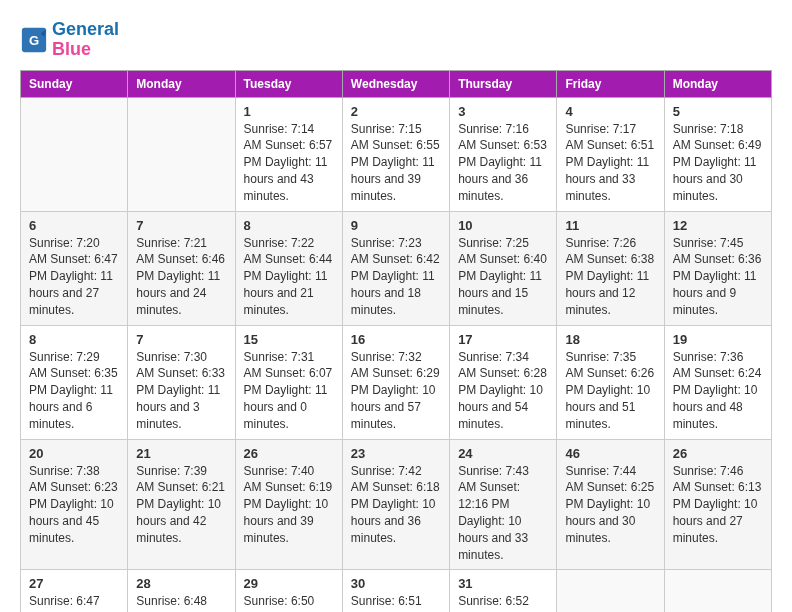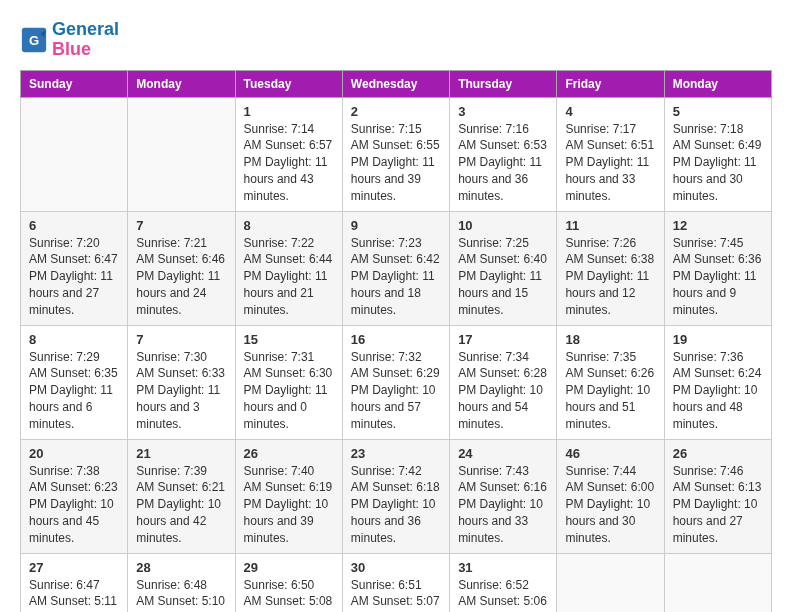--- a/index.html
+++ b/index.html
@@ -206,21 +206,21 @@
         </td>
         <td>
           <div class="day-num">7</div>
           <div class="day-info">Sunrise: 7:30 AM
 Sunset: 6:33 PM
 Daylight: 11 hours and 3 minutes.</div>
         </td>
         <td>
           <div class="day-num">15</div>
           <div class="day-info">Sunrise: 7:31 AM
-Sunset: 6:30 PM
+Sunset: 6:07 PM
 Daylight: 11 hours and 0 minutes.</div>
         </td>
         <td>
           <div class="day-num">16</div>
           <div class="day-info">Sunrise: 7:32 AM
 Sunset: 6:29 PM
 Daylight: 10 hours and 57 minutes.</div>
         </td>
         <td>
           <div class="day-num">17</div>
@@ -262,27 +262,27 @@
         </td>
         <td>
           <div class="day-num">23</div>
           <div class="day-info">Sunrise: 7:42 AM
 Sunset: 6:18 PM
 Daylight: 10 hours and 36 minutes.</div>
         </td>
         <td>
           <div class="day-num">24</div>
           <div class="day-info">Sunrise: 7:43 AM
-Sunset: 6:16 PM
+Sunset: 12:16 PM
 Daylight: 10 hours and 33 minutes.</div>
         </td>
         <td>
           <div class="day-num">46</div>
           <div class="day-info">Sunrise: 7:44 AM
-Sunset: 6:00 PM
+Sunset: 6:25 PM
 Daylight: 10 hours and 30 minutes.</div>
         </td>
         <td>
           <div class="day-num">26</div>
           <div class="day-info">Sunrise: 7:46 AM
 Sunset: 6:13 PM
 Daylight: 10 hours and 27 minutes.</div>
         </td>
       </tr>
       <tr>

